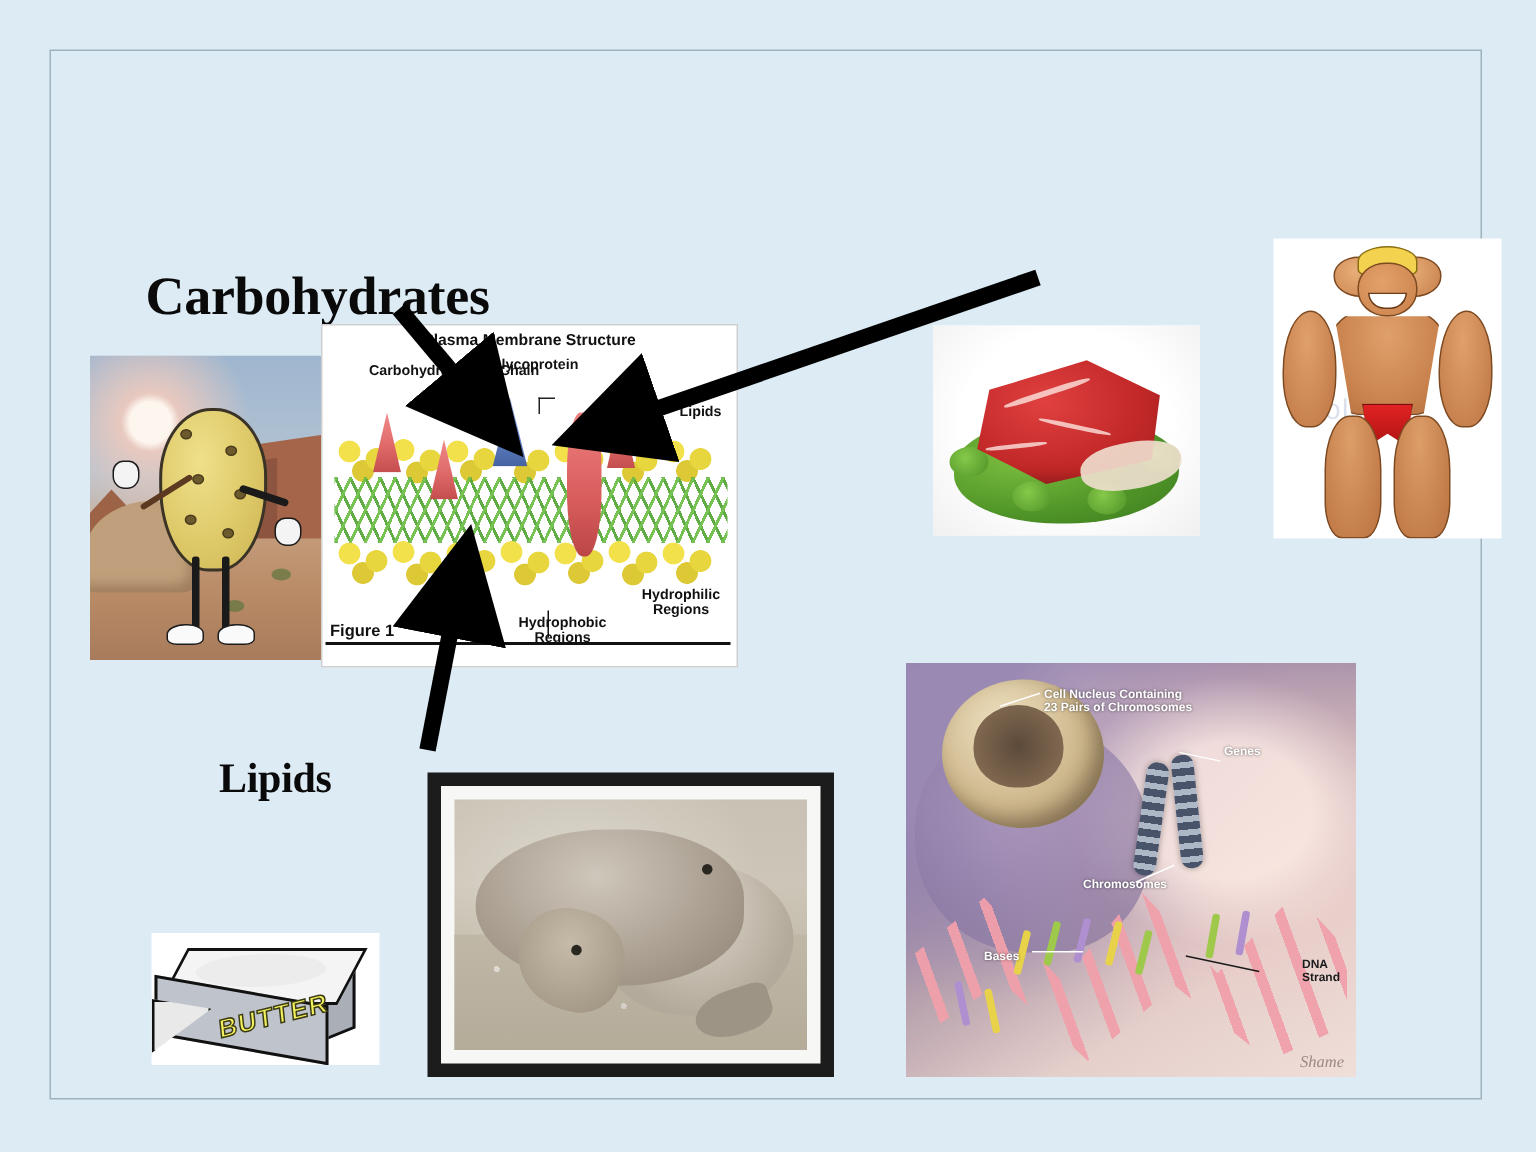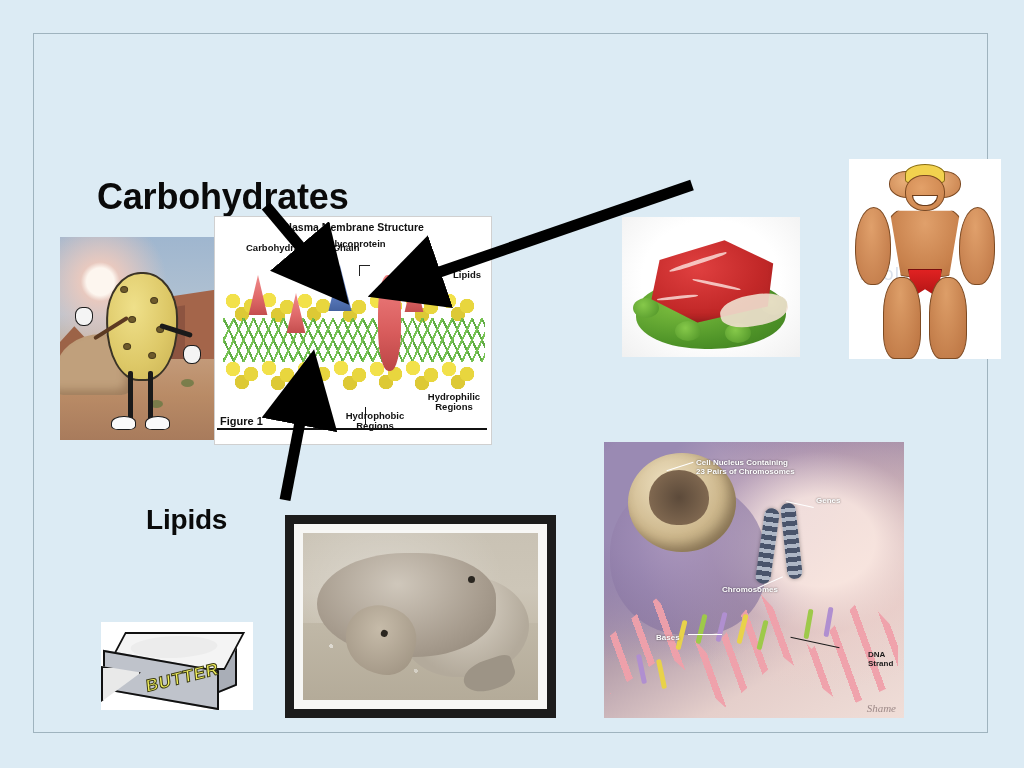--- a/index.html
+++ b/index.html
@@ -36,21 +36,21 @@
     top: 68px;
     width: 820px;
     font-family: "Liberation Serif", serif;
     font-size: 35px;
     line-height: 1.18;
     color: #2b2f33;
     letter-spacing: .2px;
   }
   .heading {
     position: absolute;
-    font-family: Liberation Sans, sans-serif;
+    font-family: Liberation Serif, serif;
     font-weight: bold;
     color: #0a0a0a;
     white-space: nowrap;
     letter-spacing: -0.2px;
   }
   #h-carbs   { left: 97px;  top: 176px; font-size: 36px; }
   #h-prot    { left: 709px; top: 159px; font-size: 36px; }
   #h-nucleic { left: 623px; top: 394px; font-size: 36px; }
   #h-lipids  { left: 146px; top: 504px; font-size: 28px; }
 
@@ -326,21 +326,21 @@
   }
   .dna-lbl {
     position: absolute; font-family: Liberation Sans, sans-serif;
     font-weight: bold; font-size: 8px; color: #ffffff; line-height: 1.15;
     text-shadow: 0 0 2px rgba(0,0,0,.6);
   }
   #dlbl-nuc  { left: 92px; top: 16px; }
   #dlbl-gene { left: 212px; top: 54px; }
   #dlbl-chr  { left: 118px; top: 143px; }
   #dlbl-base { left: 52px; top: 191px; }
-  #dlbl-dna  { left: 238px; top: 208px; color: #1b1b1b; text-shadow: none; padding-left: 26px; }
+  #dlbl-dna  { left: 238px; top: 196px; color: #1b1b1b; text-shadow: none; padding-left: 26px; }
   .dna-leader { position: absolute; background: #fff; height: 1px; }
   .dna-leader.dark { background: #1b1b1b; }
 
   
   #butter-img { left: 101px; top: 622px; width: 152px; height: 88px; background: #fff; }
   .butter-top {
     position: absolute; left: 14px; top: 10px; width: 116px; height: 34px;
     background: #f4f4f4; border: 2px solid #111;
     transform: skewX(-28deg);
   }

